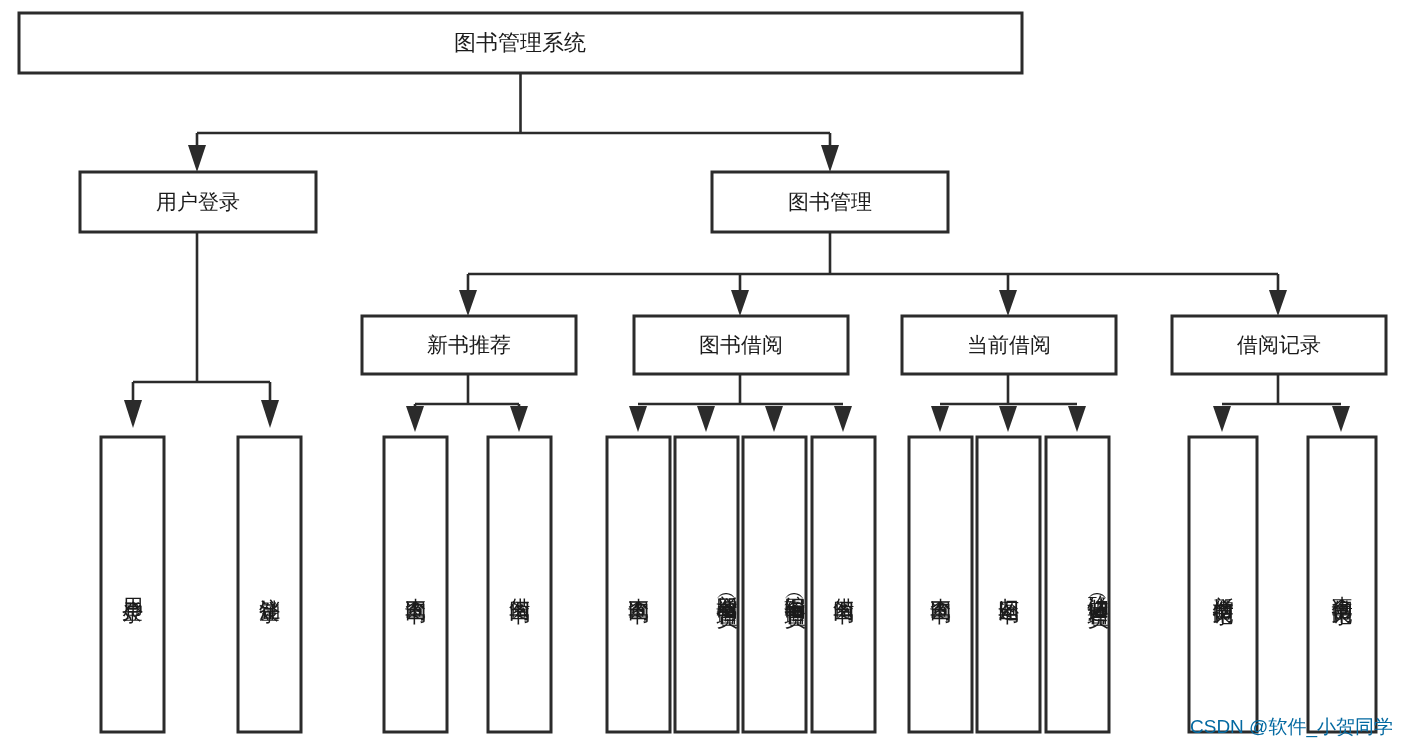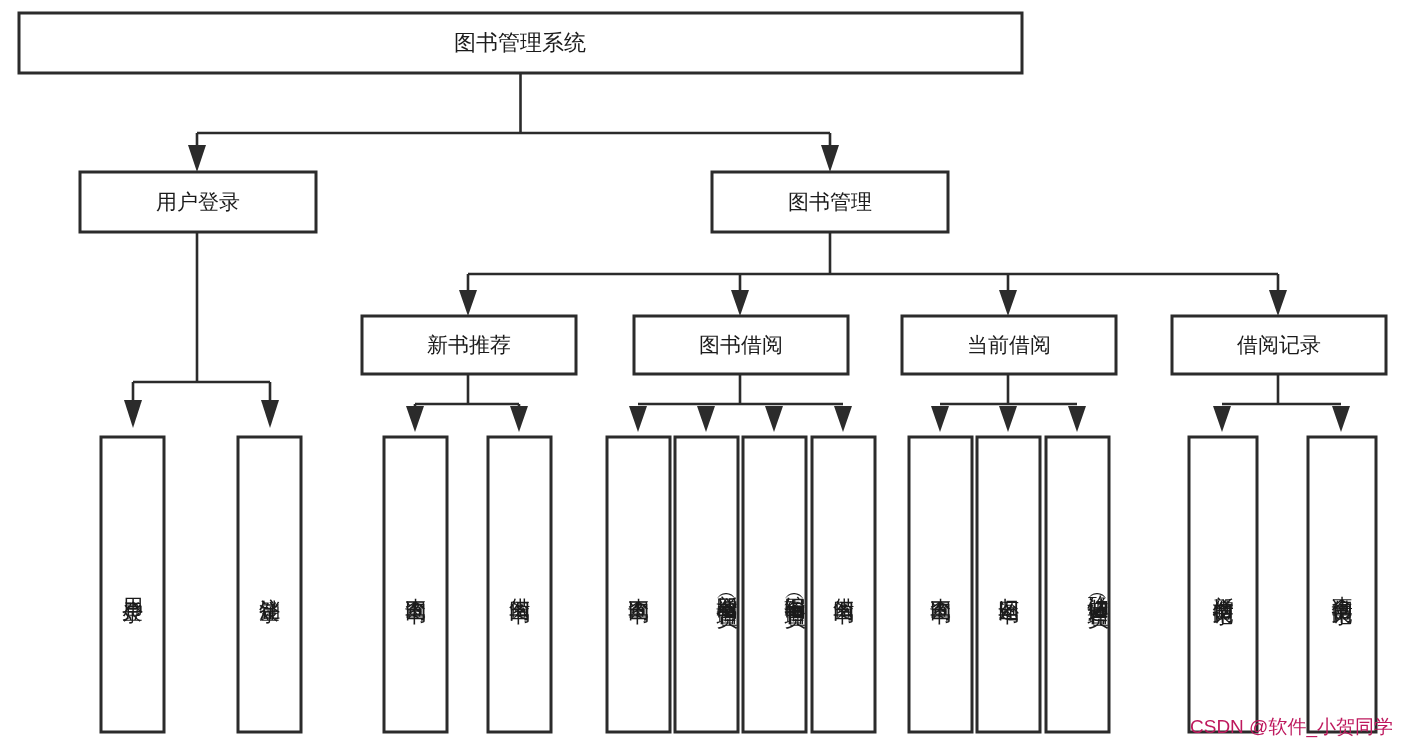--- a/index.html
+++ b/index.html
@@ -71,21 +71,21 @@
     pointer-events: none;
   }
   .vlabel.top-aligned {
     align-items: flex-start;
     padding-top: 2px;
   }
   .watermark {
     position: absolute;
     font-family: "Liberation Sans", "DejaVu Sans", sans-serif;
     font-size: 19px;
-    color: #be185d;
+    color: #0369a1;
     white-space: nowrap;
     pointer-events: none;
   }
 </style>
 </head>
 <body>
 
 <div id="diagram-root">
 
   <svg class="diagram-svg" viewBox="0 0 1405 747">

